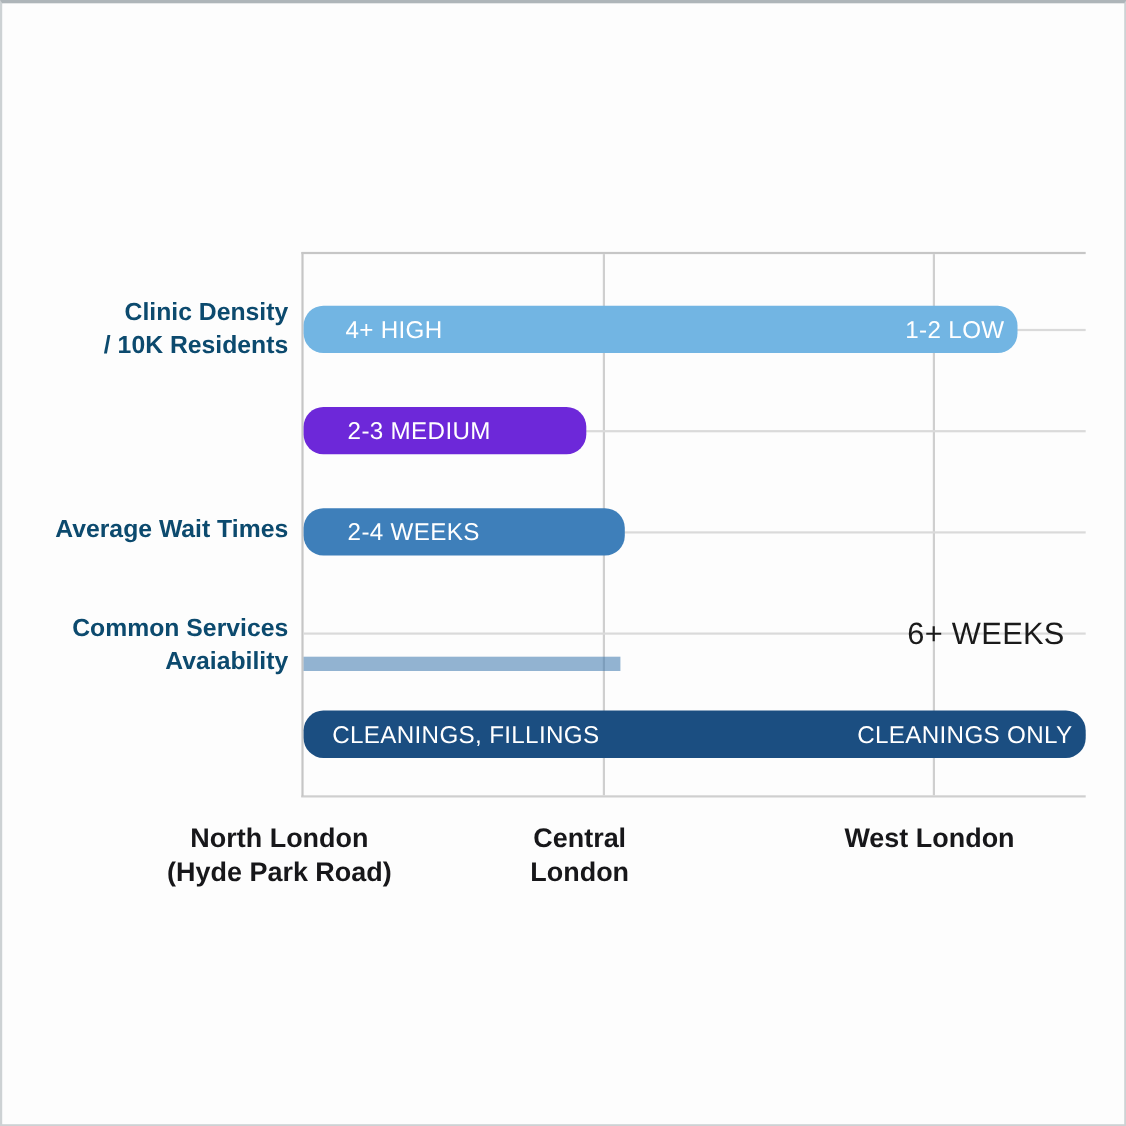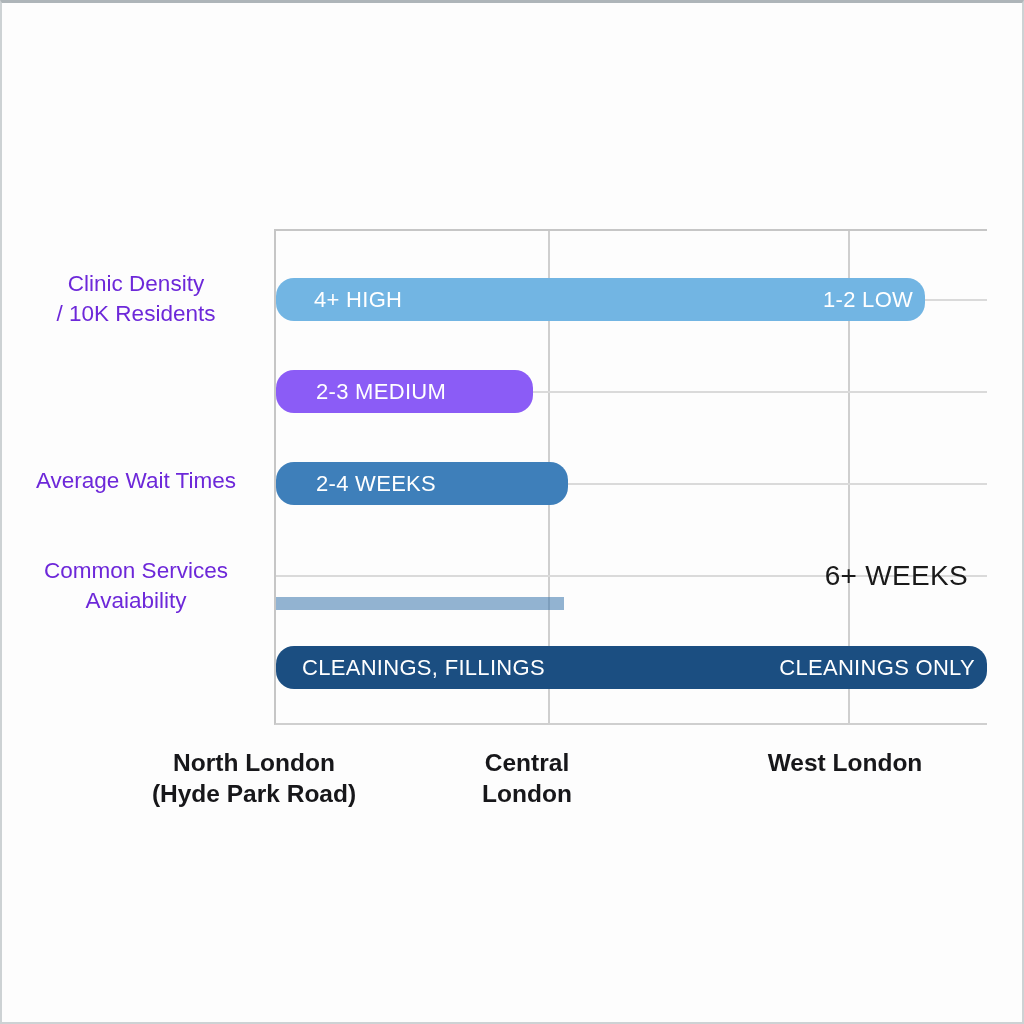--- a/index.html
+++ b/index.html
@@ -23,22 +23,22 @@
   .bar .bar-label-right { padding-right:12px; white-space:nowrap; }
   .bar .bar-label-left  { white-space:nowrap; }
   .bar--wrap { display:block; line-height:26px; padding-top:4px; }
   .bar--wrap .wrap-line { display:block; white-space:nowrap; }
   .bar-strip { position:absolute; left:0; height:13px; z-index:1; opacity:0.55; }
   .outside-label {
     position:absolute; z-index:2; color:#1a1a1a; font-size:28px; letter-spacing:0.3px;
     display:flex; align-items:center; justify-content:center; height:43px; white-space:nowrap;
   }
   .row-label {
-    position:absolute; width:252px; left:8px; text-align:center;
-    font-weight:normal; font-size:22.5px; line-height:30px; color:#6d28d9; z-index:3;
+    position:absolute; width:252px; left:8px; text-align:right;
+    font-weight:bold; font-size:22.5px; line-height:30px; color:#0c4a6e; z-index:3;
   }
   .row-label span { display:block; }
   .x-label {
     position:absolute; top:744px; text-align:center;
     font-weight:bold; font-size:24.5px; line-height:31px; color:#17171a;
   }
   .x-label span { display:block; }
 </style>
 </head>
 <body>
@@ -59,21 +59,21 @@
 
   <div class="plot">
       <div class="vgrid" style="left: 38.3%;"></div>
       <div class="vgrid" style="left: 80.4%;"></div>
       <div class="hgrid" style="top: 67.5px;"></div>
       <div class="bar" style="top: 47px; width: 91.3%; background: rgb(114, 181, 227); color: rgb(255, 255, 255); padding-left: 38px;">
         <span class="bar-label-left">4+ HIGH</span>
         <span class="bar-label-right">1-2 LOW</span>
       </div>
       <div class="hgrid" style="top: 159.5px;"></div>
-      <div class="bar" style="top: 139px; width: 36.2%; background: #8b5cf6; color: rgb(255, 255, 255); padding-left: 40px; text-align: right;">
+      <div class="bar" style="top: 139px; width: 36.2%; background: #6d28d9; color: rgb(255, 255, 255); padding-left: 40px; text-align: right;">
         <span class="bar-label-left">2-3 MEDIUM</span>
       </div>
       <div class="hgrid" style="top: 251.5px;"></div>
       <div class="bar" style="top: 231px; width: 41.1%; background: rgb(62, 127, 186); color: rgb(255, 255, 255); padding-left: 40px; text-align: center;">
         <span class="bar-label-left">2-4 WEEKS</span>
       </div>
       <div class="hgrid" style="top: 343.5px;"></div>
       <div class="bar-strip" style="top: 366px; width: 40.5%; background: rgb(59, 118, 173);"></div>
       <div class="outside-label" style="top: 323px; left: 74.5%; right: 0px;">6+ WEEKS</div>
       <div class="hgrid" style="top: 435.5px;"></div>

